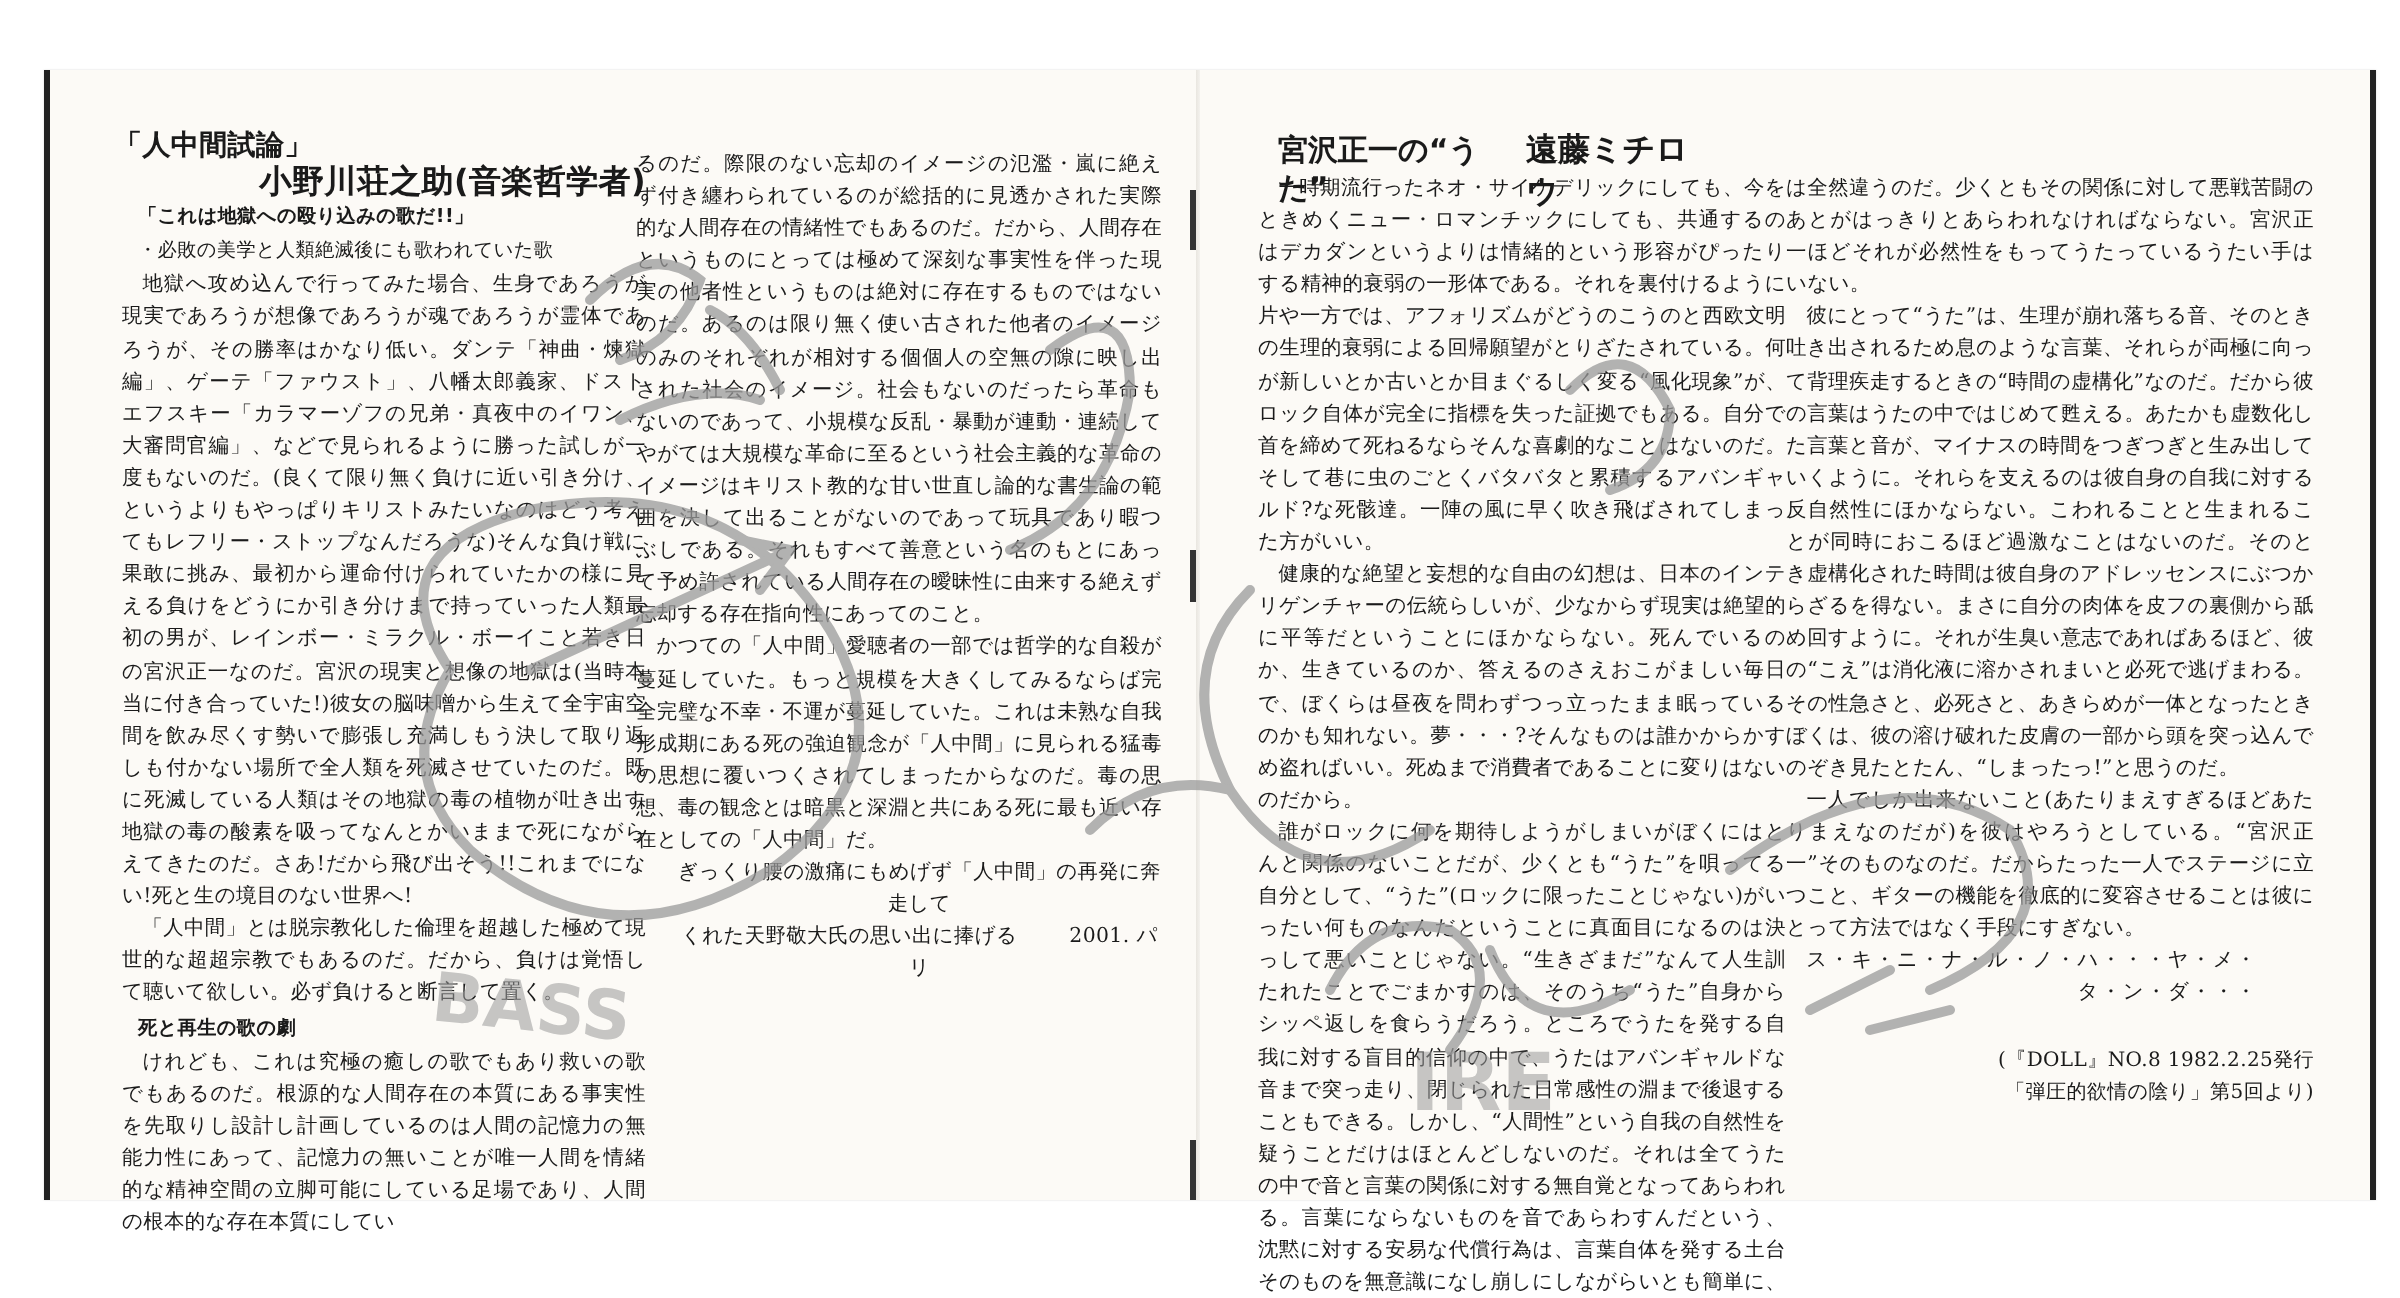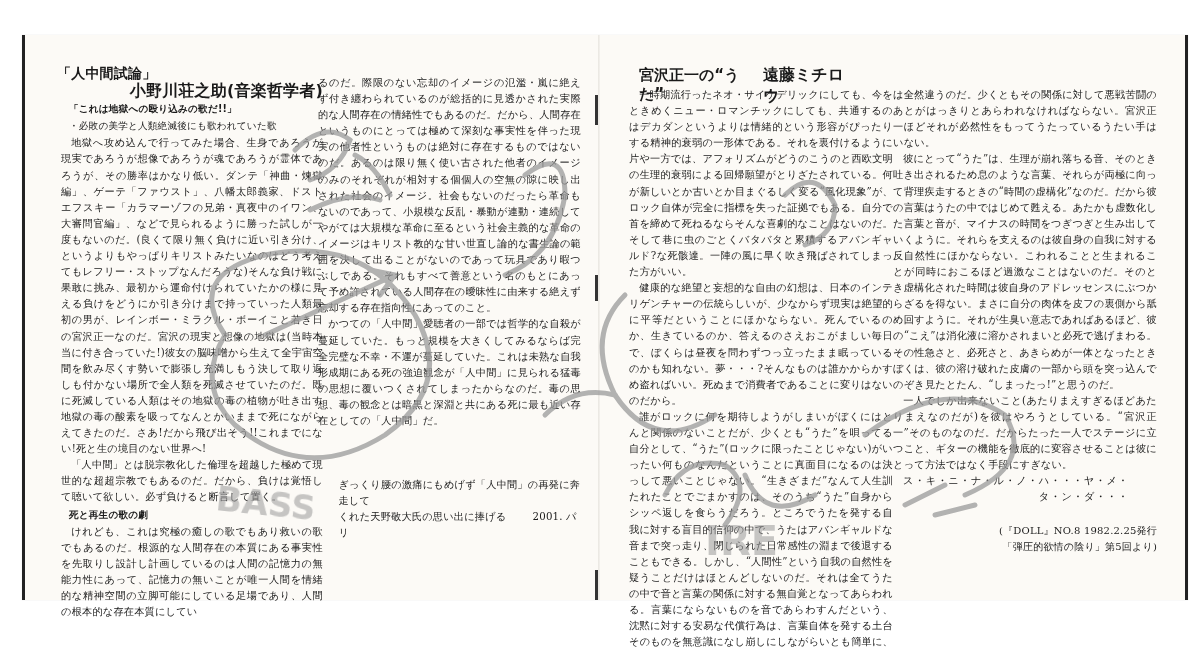--- a/index.html
+++ b/index.html
@@ -34,21 +34,21 @@
     font-family:"DejaVu Sans", sans-serif; font-weight:bold; font-size:16px; text-align:right; margin:0 0 2px 0;
   }
   .sub { font-family:"DejaVu Sans", sans-serif; font-weight:bold; font-size:9.6px; margin:0 0 1px 8px; }
   .sub2 { font-family:"DejaVu Sans", sans-serif; font-weight:normal; font-size:9.6px; margin:0 0 1px 8px; }
   .right-header {
     position:absolute; left:636px; top:66px; width:220px; height:22px;
     display:flex; justify-content:space-between; align-items:baseline;
   }
   .title-right { font-family:"DejaVu Sans", sans-serif; font-weight:bold; font-size:15px; }
   .author-right { font-family:"DejaVu Sans", sans-serif; font-weight:bold; font-size:16px; }
-  .dedication { padding-left:2em; text-align:left;margin-top:48px; }
+  .dedication { padding-left:2em; text-align:center; }
   .dedication .date { margin-left:26px; }
   .katakana { text-align:right; padding-right:28px; letter-spacing:1px; }
   .credit { text-align:right; font-size:10px; line-height:16px; margin-top:18px; }
   .sig { position:absolute; pointer-events:none; }
 </style>
 </head>
 <body>
 
 <div class="booklet">
   <div class="spine"></div>

